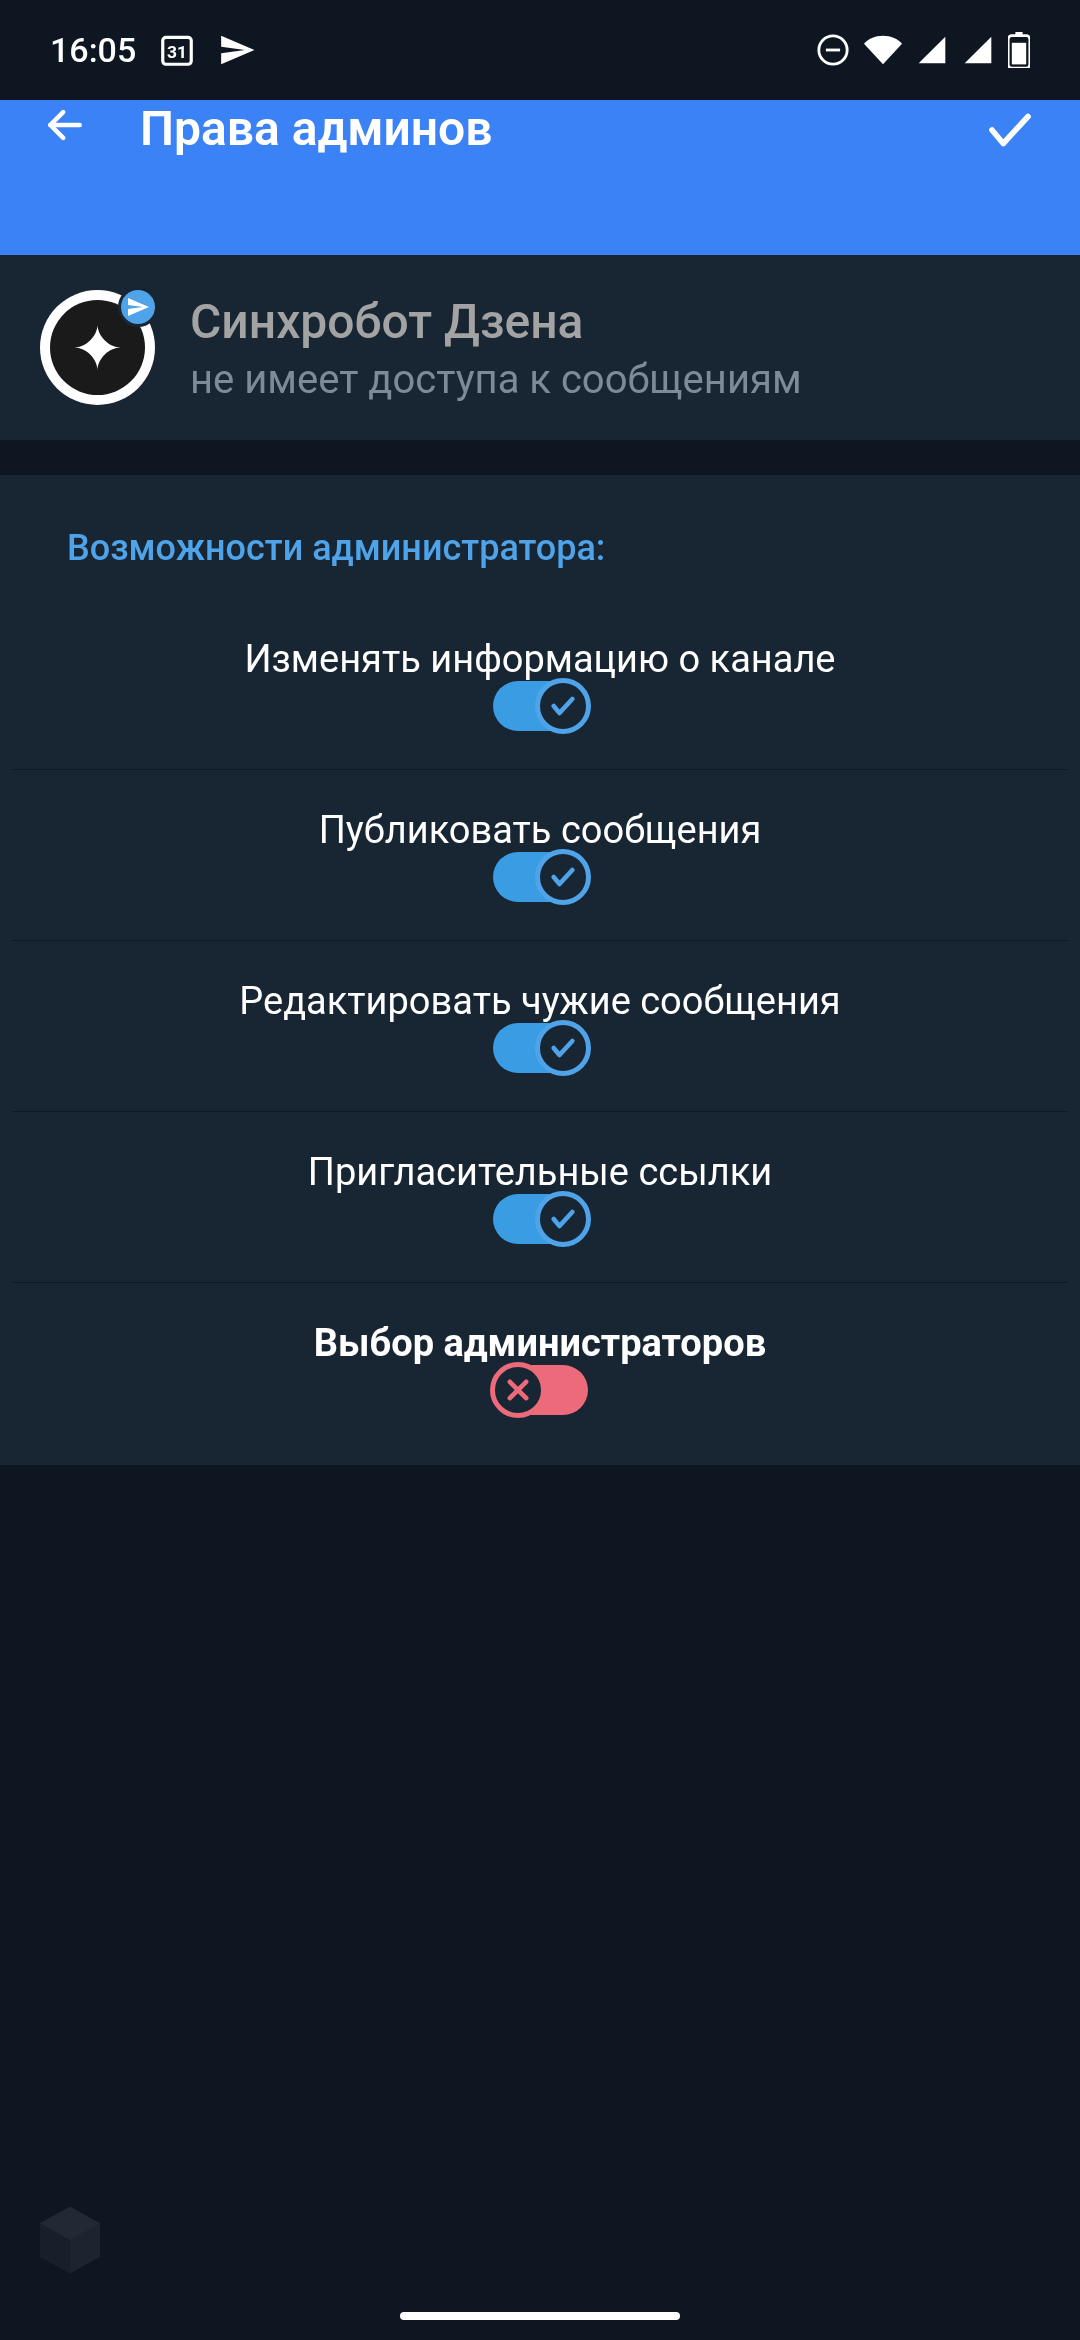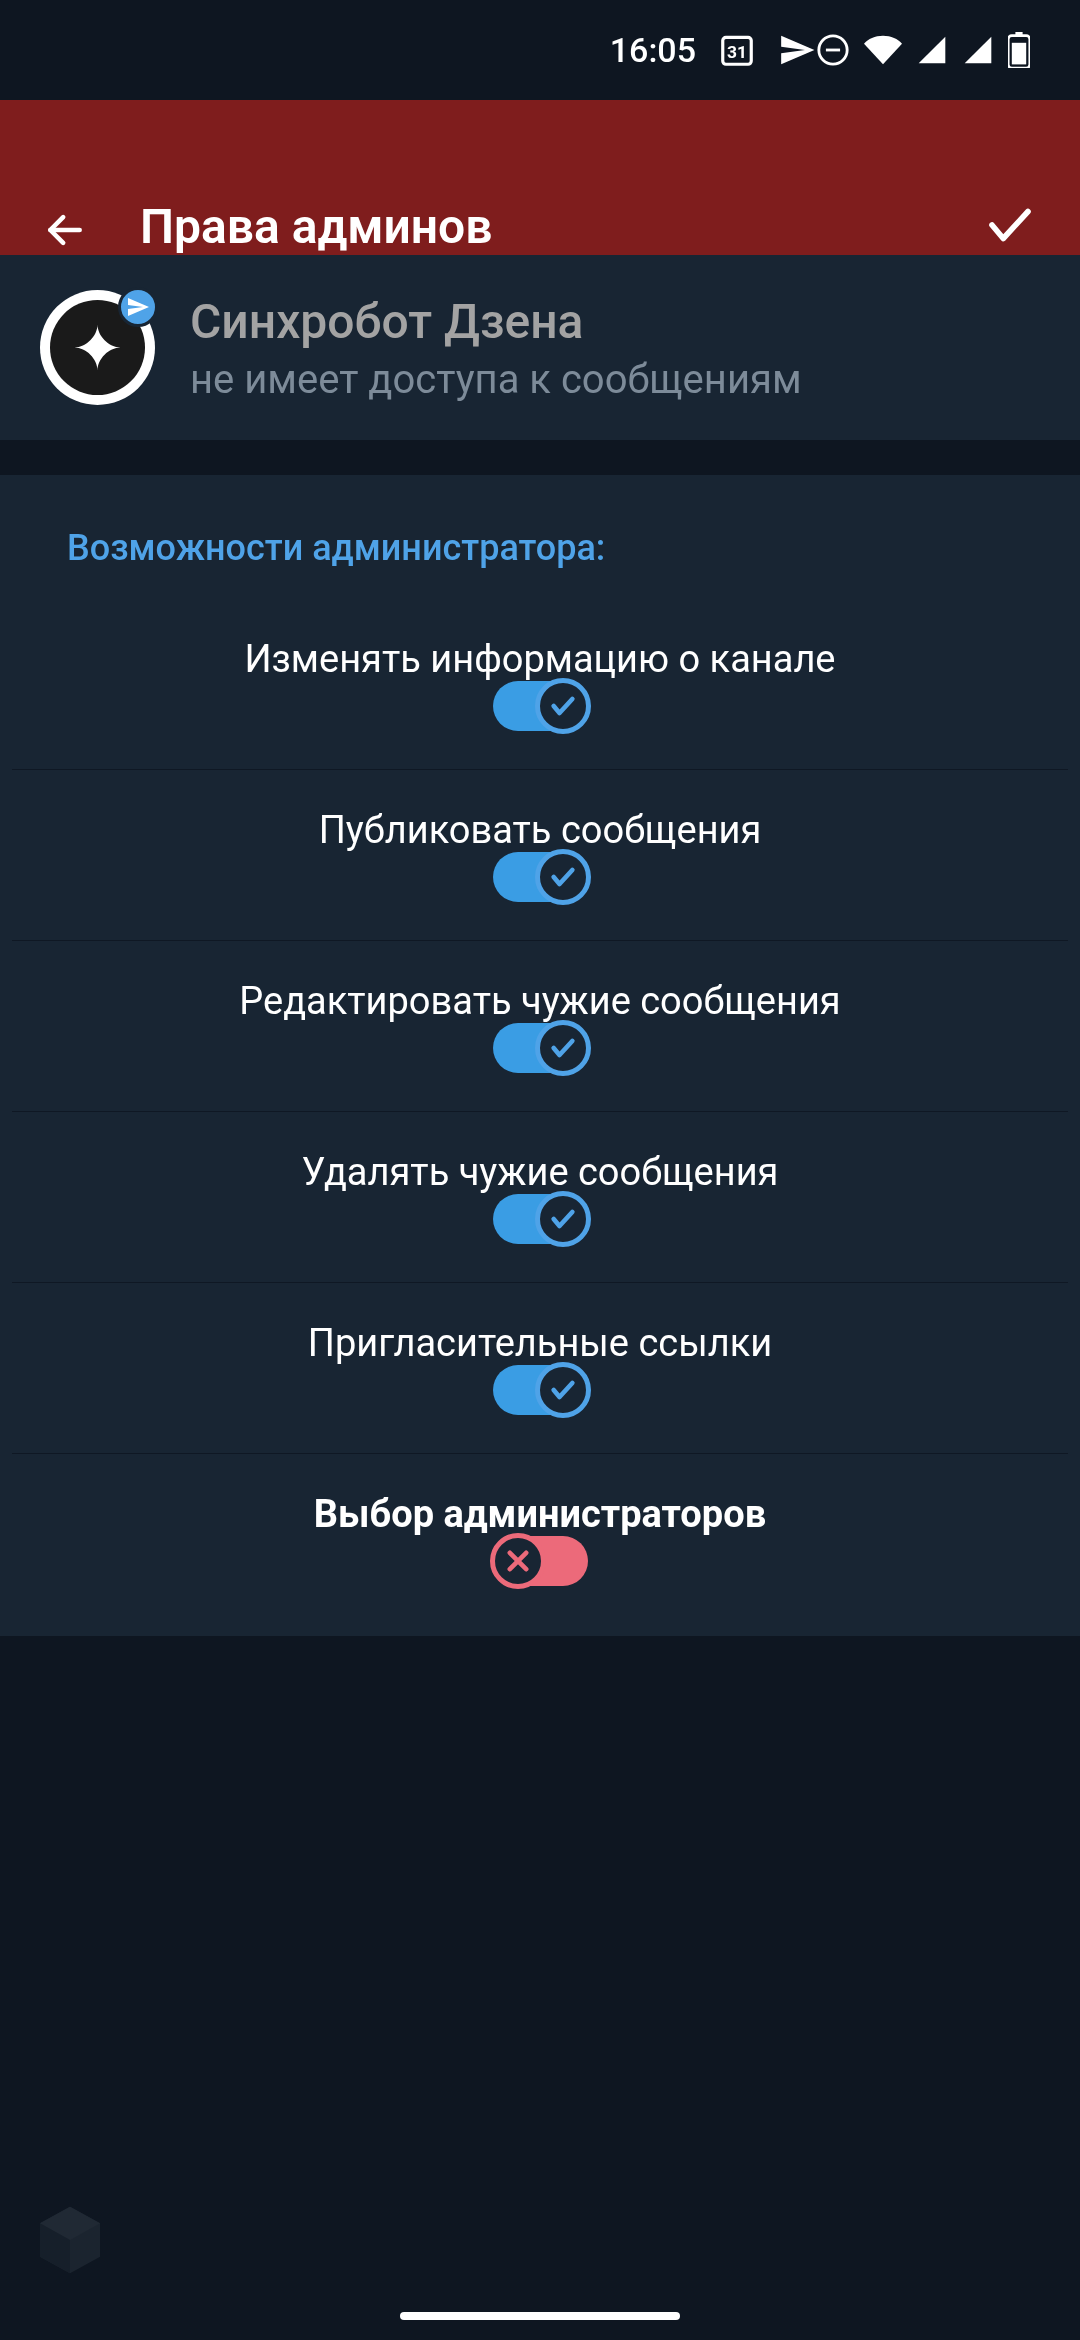--- a/index.html
+++ b/index.html
@@ -13,21 +13,21 @@
       background: #0e1621;
       font-family: -apple-system, BlinkMacSystemFont, 'Segoe UI', Roboto, sans-serif;
       color: #ffffff;
       overflow: hidden;
       position: relative;
     }
     .status-bar {
       height: 100px;
       display: flex;
       align-items: center;
-      justify-content: flex-end;
+      justify-content: space-between;
       padding: 0 50px;
       font-size: 34px;
       font-weight: 500;
     }
     .status-left {
       display: flex;
       align-items: center;
       gap: 22px;
     }
     .status-right {
@@ -35,23 +35,23 @@
       align-items: center;
       gap: 14px;
     }
     .status-icon {
       display: inline-flex;
       align-items: center;
       justify-content: center;
     }
     .top-bar {
       height: 155px;
-      background: #7f1d1d;
-      display: flex;
-      align-items: flex-end;
+      background: #3b82f6;
+      display: flex;
+      align-items: flex-start;
       padding: 0 40px;
       gap: 50px;
     }
     .back-arrow {
       width: 50px;
       height: 50px;
       display: flex;
       align-items: center;
       justify-content: center;
     }
@@ -316,30 +316,20 @@
         <div class="permission-label">Редактировать чужие сообщения</div>
         <div class="toggle on">
           <div class="toggle-knob">
             <svg width="28" height="28" viewBox="0 0 24 24" fill="none" stroke="#4fa3e8" stroke-width="4" stroke-linecap="round" stroke-linejoin="round">
               <polyline points="4 12 9 18 20 6"></polyline>
             </svg>
           </div>
         </div>
       </div>
       <div class="permission-row">
-        <div class="permission-label">Удалять чужие сообщения</div>
-        <div class="toggle on">
-          <div class="toggle-knob">
-            <svg width="28" height="28" viewBox="0 0 24 24" fill="none" stroke="#4fa3e8" stroke-width="4" stroke-linecap="round" stroke-linejoin="round">
-              <polyline points="4 12 9 18 20 6"></polyline>
-            </svg>
-          </div>
-        </div>
-      </div>
-      <div class="permission-row">
         <div class="permission-label">Пригласительные ссылки</div>
         <div class="toggle on">
           <div class="toggle-knob">
             <svg width="28" height="28" viewBox="0 0 24 24" fill="none" stroke="#4fa3e8" stroke-width="4" stroke-linecap="round" stroke-linejoin="round">
               <polyline points="4 12 9 18 20 6"></polyline>
             </svg>
           </div>
         </div>
       </div>
       <div class="permission-row">

